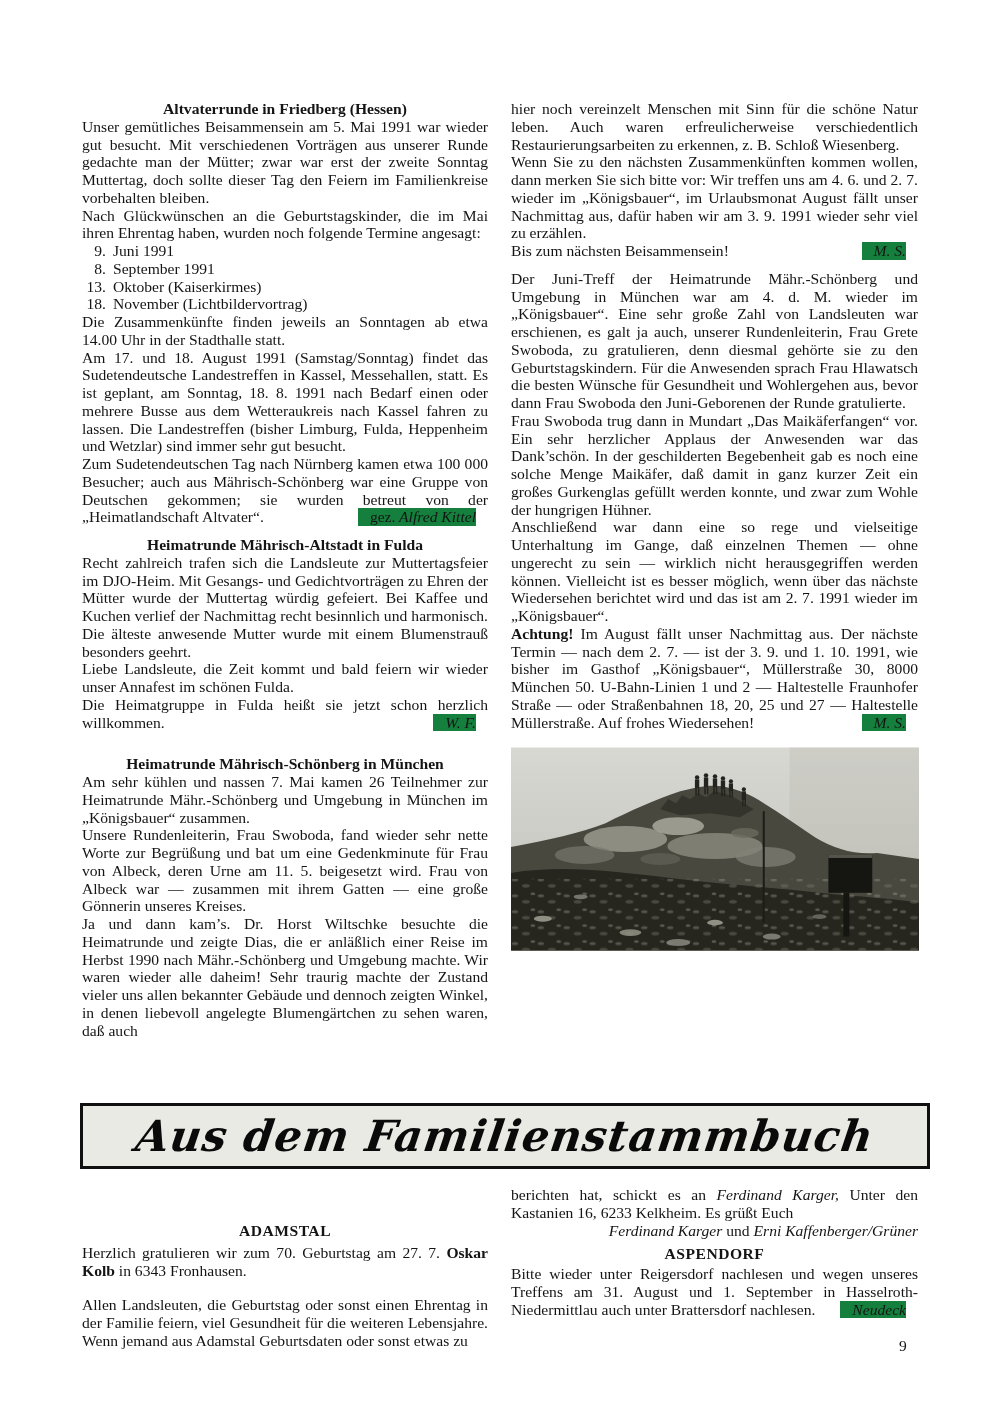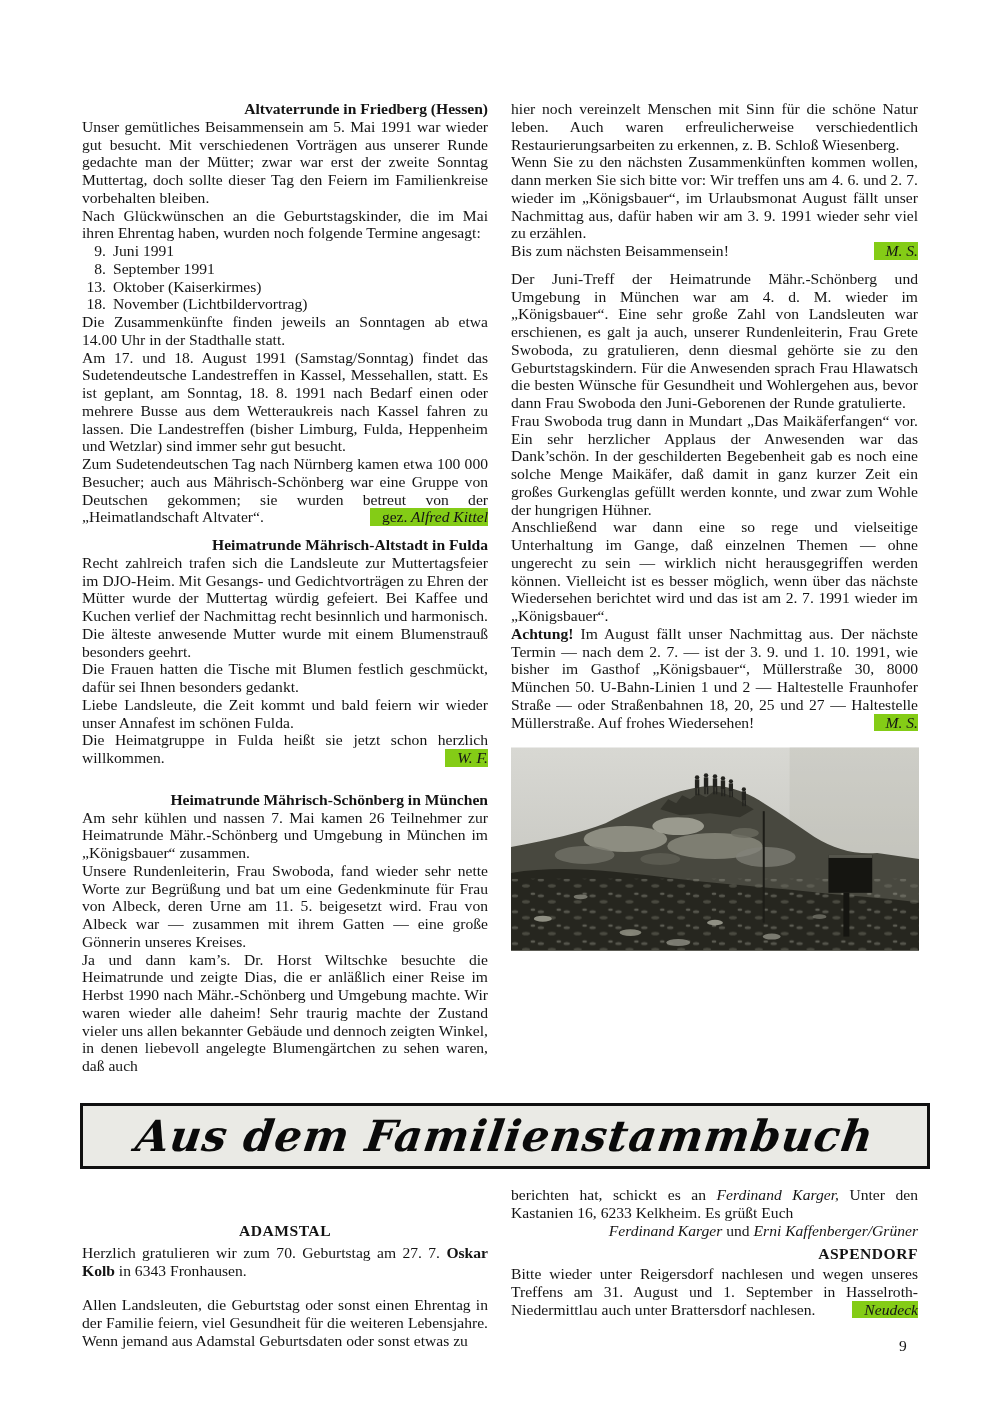--- a/index.html
+++ b/index.html
@@ -6,44 +6,44 @@
   body{
     width:1000px;height:1412px;position:relative;background:#ffffff;
     font-family:"Liberation Serif", serif;
     font-size:15.6px;line-height:17.75px;color:#141414;
     -webkit-font-smoothing:antialiased;
   }
   p{margin:0;text-align:justify;hyphens:auto;}
   .col{position:absolute;}
   .col-left{left:82px;top:100px;width:406px;}
   .col-right{left:511px;top:100px;width:407px;}
-  .shead{font-weight:bold;text-align:right;margin:10px 0 0 0;}
+  .shead{font-weight:bold;text-align:center;margin:10px 0 0 0;}
   .shead.mt0{margin-top:0;}
   .shead.mtlg{margin-top:24px;}
   .gap-top{margin-top:10px;}
   .sigp{position:relative;}
-  .sig{position:absolute;right:0;bottom:0;background:#84cc16;padding-left:12px;font-style:italic;white-space:nowrap;}
+  .sig{position:absolute;right:12px;bottom:0;background:#15803d;padding-left:12px;font-style:italic;white-space:nowrap;}
   .sig .roman{font-style:normal;margin-top:8px;}
   .dates div{text-align:left;}
   .dnum{display:inline-block;width:24px;text-align:right;margin-right:7px;}
   .photo-wrap{margin-top:16px;width:408px;height:204px;overflow:hidden;}
   .banner{
     position:absolute;left:80px;top:1103px;width:844px;height:60px;
     border:3px solid #101010;background:#eaeae5;
     display:flex;align-items:center;justify-content:center;
   }
   .banner-title{
     font-family:"DejaVu Serif", cursive;
     font-style:italic;font-weight:bold;font-size:43px;line-height:1;
     transform:skewX(-8deg);letter-spacing:1px;color:#0a0a0a;
   }
   .bcol-left{position:absolute;left:82px;top:1222px;width:406px;}
   .bcol-right{position:absolute;left:511px;top:1186px;width:407px;}
   .center-head{font-weight:bold;text-align:center;margin:0 0 4px 0;letter-spacing:0.5px;}
-  .center-head.mid{margin:6px 0 2px 0;text-align:right;}
+  .center-head.mid{margin:6px 0 2px 0;}
   .names-line{text-align:right;}
   .mt-para{margin-top:17px;}
   .pagenum{position:absolute;left:899px;top:1337px;font-size:15.5px;}
   i,b{hyphens:auto;}
 </style>
 </head>
 <body>
 
 <div class="col col-left">
   <div class="shead mt0">Altvaterrunde in Friedberg (Hessen)</div>
@@ -54,21 +54,20 @@
     <div><span class="dnum">8.</span><span>September 1991</span></div>
     <div><span class="dnum">13.</span><span>Oktober (Kaiserkirmes)</span></div>
     <div><span class="dnum">18.</span><span>November (Lichtbildervortrag)</span></div>
   </div>
   <p>Die Zusammenkünfte finden jeweils an Sonntagen ab etwa 14.00 Uhr in der Stadthalle statt.</p>
   <p>Am 17. und 18. August 1991 (Samstag/Sonntag) findet das Sudetendeutsche Landestreffen in Kassel, Messehallen, statt. Es ist geplant, am Sonntag, 18. 8. 1991 nach Bedarf einen oder mehrere Busse aus dem Wetteraukreis nach Kassel fahren zu lassen. Die Landestreffen (bisher Limburg, Fulda, Heppenheim und Wetzlar) sind immer sehr gut besucht.</p>
   <p class="sigp"><span>Zum Sudetendeutschen Tag nach Nürnberg kamen etwa 100 000 Besucher; auch aus Mährisch-Schönberg war eine Gruppe von Deutschen gekommen; sie wurden betreut von der „Heimatlandschaft Altvater“.</span><span class="sig"><span class="roman">gez.</span> <span>Alfred Kittel</span></span></p>
 
   <div class="shead">Heimatrunde Mährisch-Altstadt in Fulda</div>
   <p>Recht zahlreich trafen sich die Landsleute zur Muttertagsfeier im DJO-Heim. Mit Gesangs- und Gedichtvorträgen zu Ehren der Mütter wurde der Muttertag würdig gefeiert. Bei Kaffee und Kuchen verlief der Nachmittag recht besinnlich und harmonisch. Die älteste anwesende Mutter wurde mit einem Blumenstrauß besonders geehrt.</p>
-  <p>Die Frauen hatten die Tische mit Blumen festlich geschmückt, dafür sei Ihnen besonders gedankt.</p>
   <p>Liebe Landsleute, die Zeit kommt und bald feiern wir wieder unser Annafest im schönen Fulda.</p>
   <p class="sigp"><span>Die Heimatgruppe in Fulda heißt sie jetzt schon herzlich willkommen.</span><span class="sig">W. F.</span></p>
 
   <div class="shead mtlg">Heimatrunde Mährisch-Schönberg in München</div>
   <p>Am sehr kühlen und nassen 7. Mai kamen 26 Teilnehmer zur Heimatrunde Mähr.-Schönberg und Umgebung in München im „Königsbauer“ zusammen.</p>
   <p>Unsere Rundenleiterin, Frau Swoboda, fand wieder sehr nette Worte zur Begrüßung und bat um eine Gedenkminute für Frau von Albeck, deren Urne am 11. 5. beigesetzt wird. Frau von Albeck war — zusammen mit ihrem Gatten — eine große Gönnerin unseres Kreises.</p>
   <p>Ja und dann kam’s. Dr. Horst Wiltschke besuchte die Heimatrunde und zeigte Dias, die er anläßlich einer Reise im Herbst 1990 nach Mähr.-Schönberg und Umgebung machte. Wir waren wieder alle daheim! Sehr traurig machte der Zustand vieler uns allen bekannter Gebäude und dennoch zeigten Winkel, in denen liebevoll angelegte Blumengärtchen zu sehen waren, daß auch</p>
 </div>
 
 <div class="col col-right">

